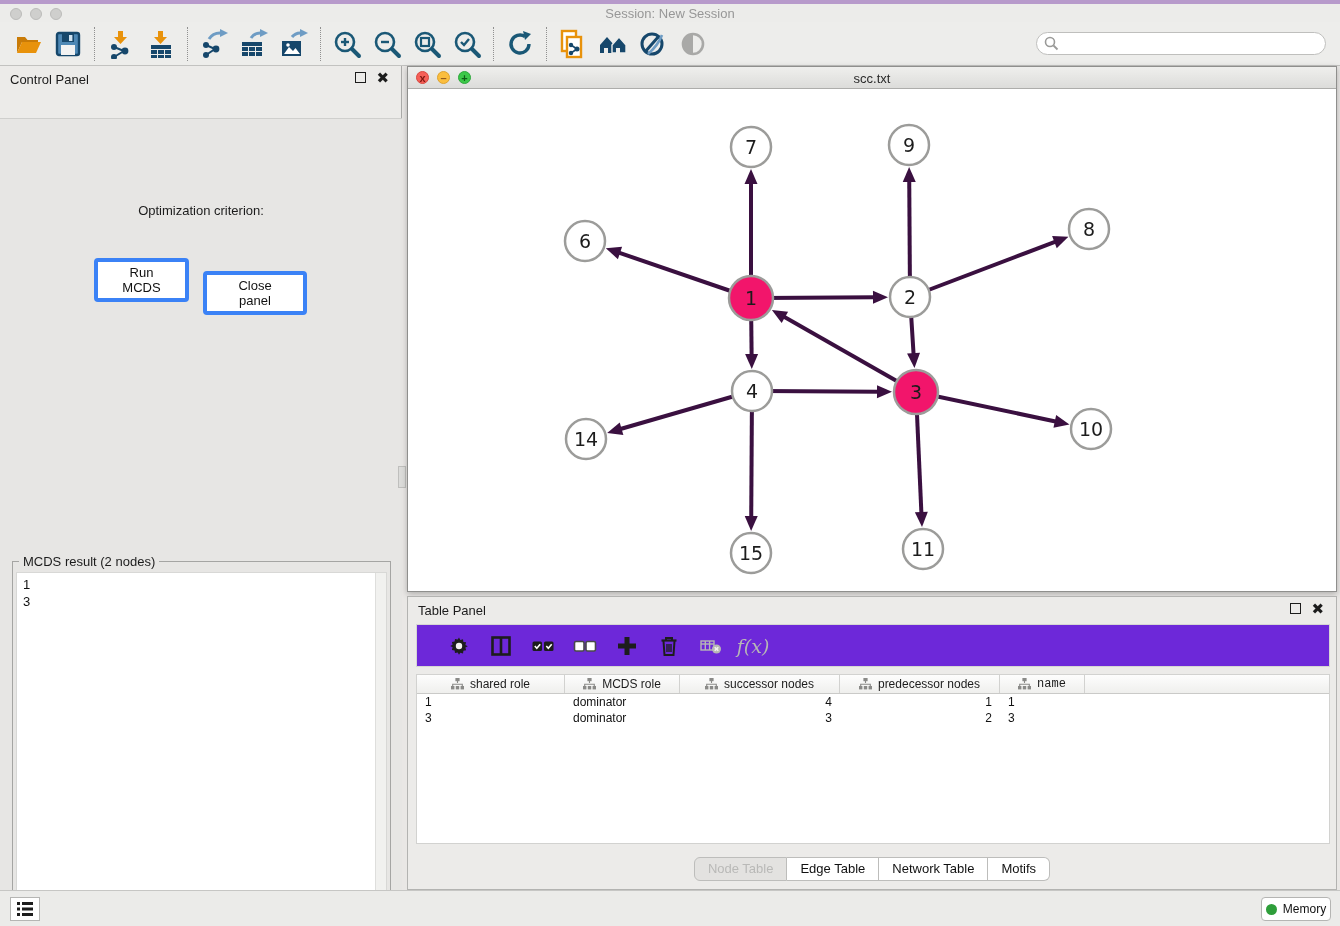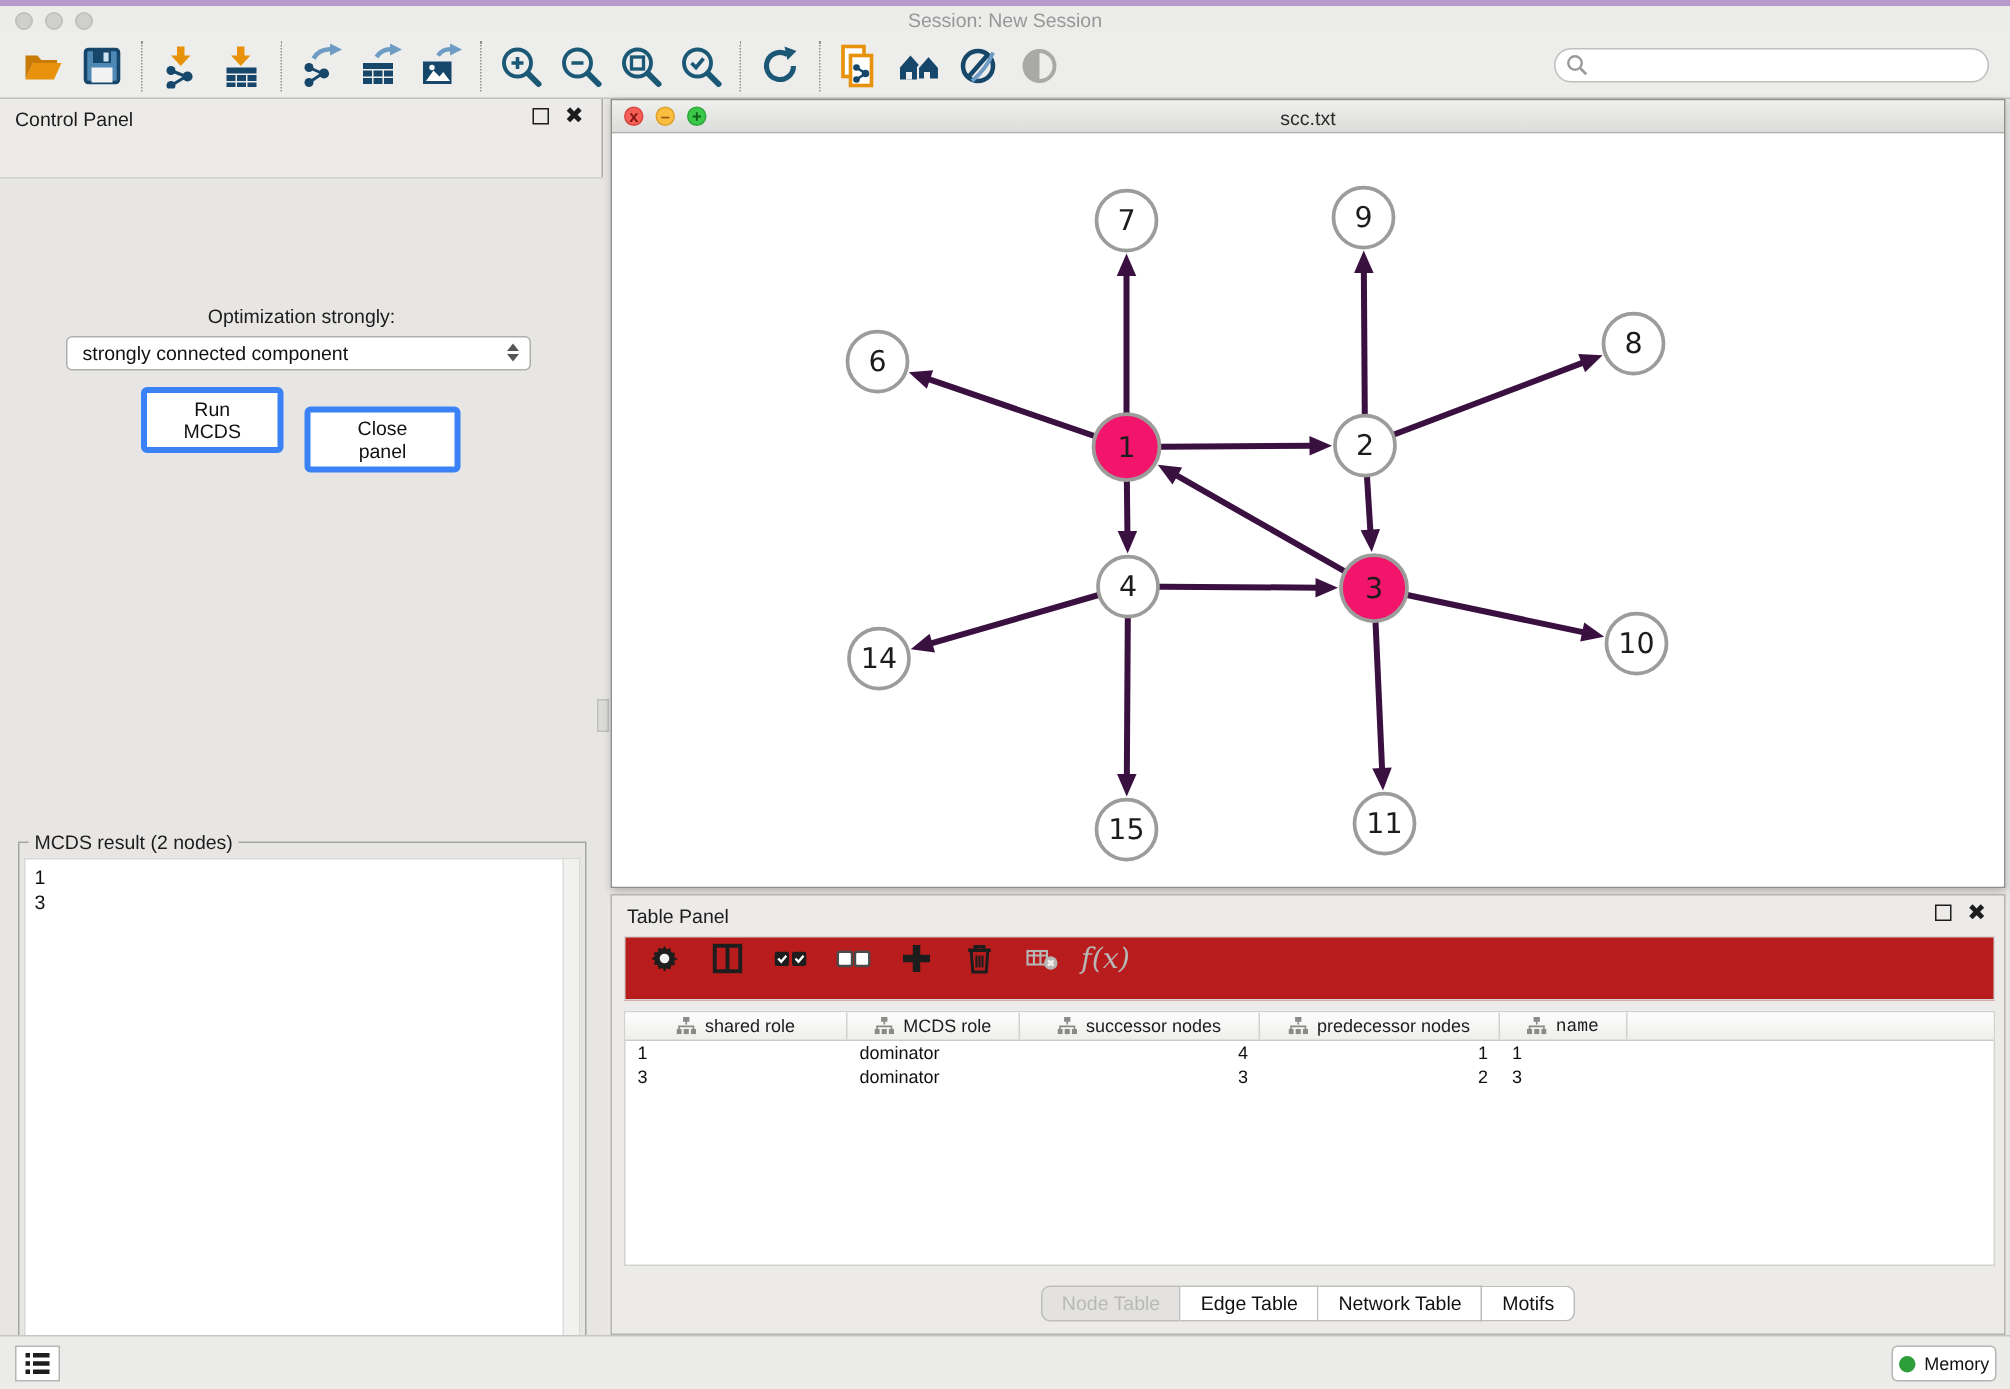--- a/index.html
+++ b/index.html
@@ -57,21 +57,21 @@
   .net-titlebar { position:absolute; left:0; top:0; width:100%; height:22px; background:linear-gradient(#EFEFED,#DCDCDA); border-bottom:1px solid #ADADAB; }
   .net-titlebar .wtitle { position:absolute; left:0; right:0; top:4px; text-align:center; font-size:13px; color:#2a2a2a; }
   .tl { position:absolute; top:4px; width:13px; height:13px; border-radius:50%; font-size:11px; font-weight:bold; text-align:center; line-height:12px; }
   .tl-close { left:8px;  background:#F65F57; border:1px solid #D84840; color:#7E1710; }
   .tl-min   { left:29px; background:#FBBE3E; border:1px solid #DEA32F; color:#93591B; }
   .tl-zoom  { left:50px; background:#3BC848; border:1px solid #2EA73C; color:#0E5E16; }
   .net-canvas { position:absolute; left:1px; top:22px; width:926px; height:502px; background:#fff; }
 
   
   .table-panel { position:absolute; left:407px; top:596px; width:930px; height:294px; background:#ECEBE9; border:1px solid #B3B3B1; }
-  .tp-toolbar { position:absolute; left:8px; top:27px; width:914px; height:43px; background:#b91c1c; border:1px solid #D6D6D4; display:flex; align-items:flex-start; gap:14px; padding:0 12px; }
+  .tp-toolbar { position:absolute; left:8px; top:27px; width:914px; height:43px; background:#6d28d9; border:1px solid #D6D6D4; display:flex; align-items:center; gap:14px; padding:0 28px; }
   .tp-btn { width:28px; height:28px; display:flex; align-items:center; justify-content:center; }
   .tp-btn svg { width:24px; height:24px; }
   .fx { font-family:"DejaVu Serif",serif; font-style:italic; font-size:19px; color:#B7B7B5; }
   .tbl { position:absolute; left:8px; top:77px; width:914px; height:170px; background:#fff; border:1px solid #D2D2D0; }
   .thead { display:flex; height:19px; border-bottom:1px solid #CACAC8; background:linear-gradient(#FDFDFD,#EFEFED); }
   .th { display:flex; align-items:center; justify-content:center; gap:6px; font-size:12px; color:#1c1c1c; border-right:1px solid #D2D2D0; height:100%; }
   .trow { display:flex; height:16px; font-size:12px; color:#111; }
   .td { padding:1px 8px 0; overflow:hidden; white-space:nowrap; }
   .tp-tabs { position:absolute; left:0; bottom:8px; width:100%; display:flex; justify-content:center; }
 
@@ -258,28 +258,21 @@
 
 <div class="control-panel">
   <div class="panel-head">
     <span class="ptitle">Control Panel</span>
     <span class="panel-icons">
       <span class="float-icon"></span>
       <span class="close-icon">✖</span>
     </span>
   </div>
   <div class="cp-content">
-    <div class="opt-label">Optimization strongly:</div>
-    <div class="dropdown">
-      <span>strongly connected component</span>
-      <span class="dd-arrows">
-          <i class="dd-up"></i>
-          <i class="dd-down"></i>
-        </span>
-    </div>
+    <div class="opt-label">Optimization criterion:</div>
     <div class="btn btn-run">Run MCDS</div>
     <div class="btn btn-close">Close panel</div>
     <div class="groupbox">
       <span class="gb-label">MCDS result (2 nodes)</span>
       <div class="gb-inner">
         <div class="gb-text">
           <div>1</div>
           <div>3</div>
         </div>
         <div class="gb-scroll"></div>

